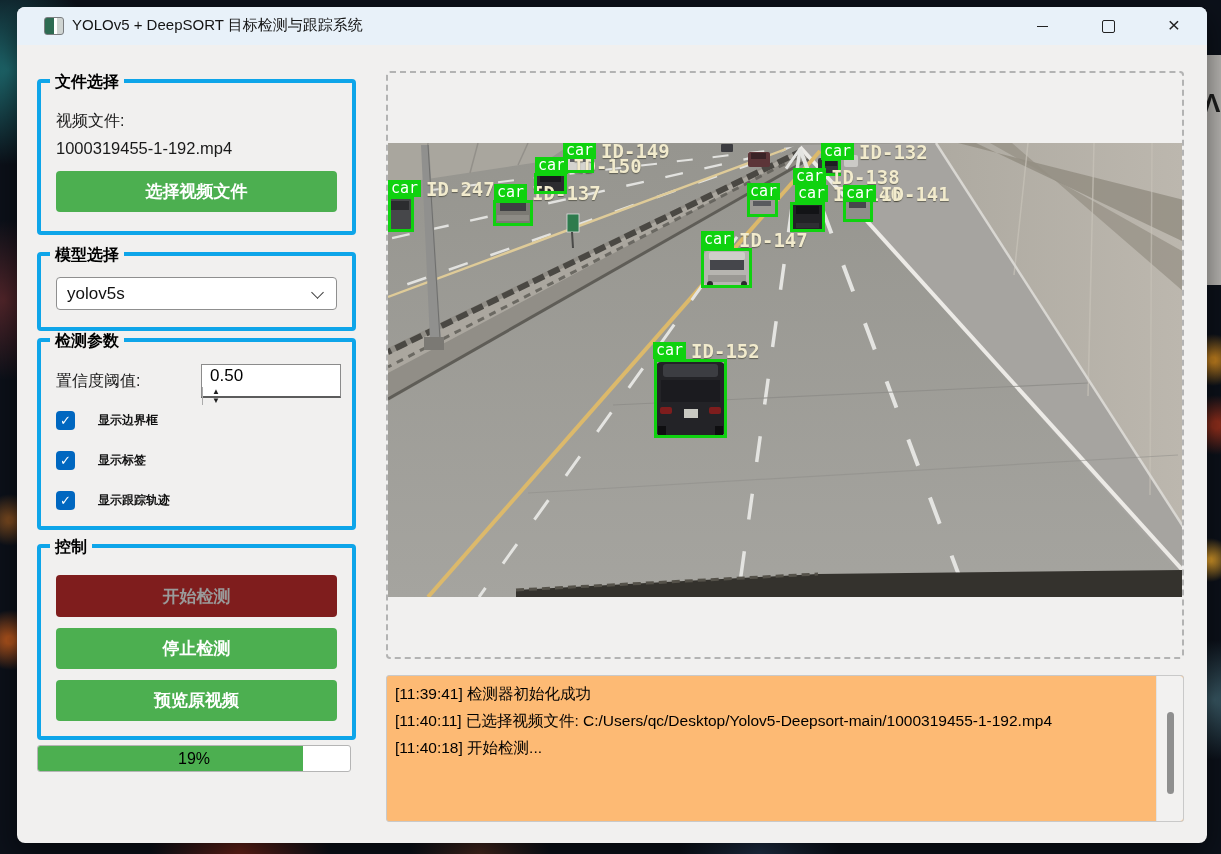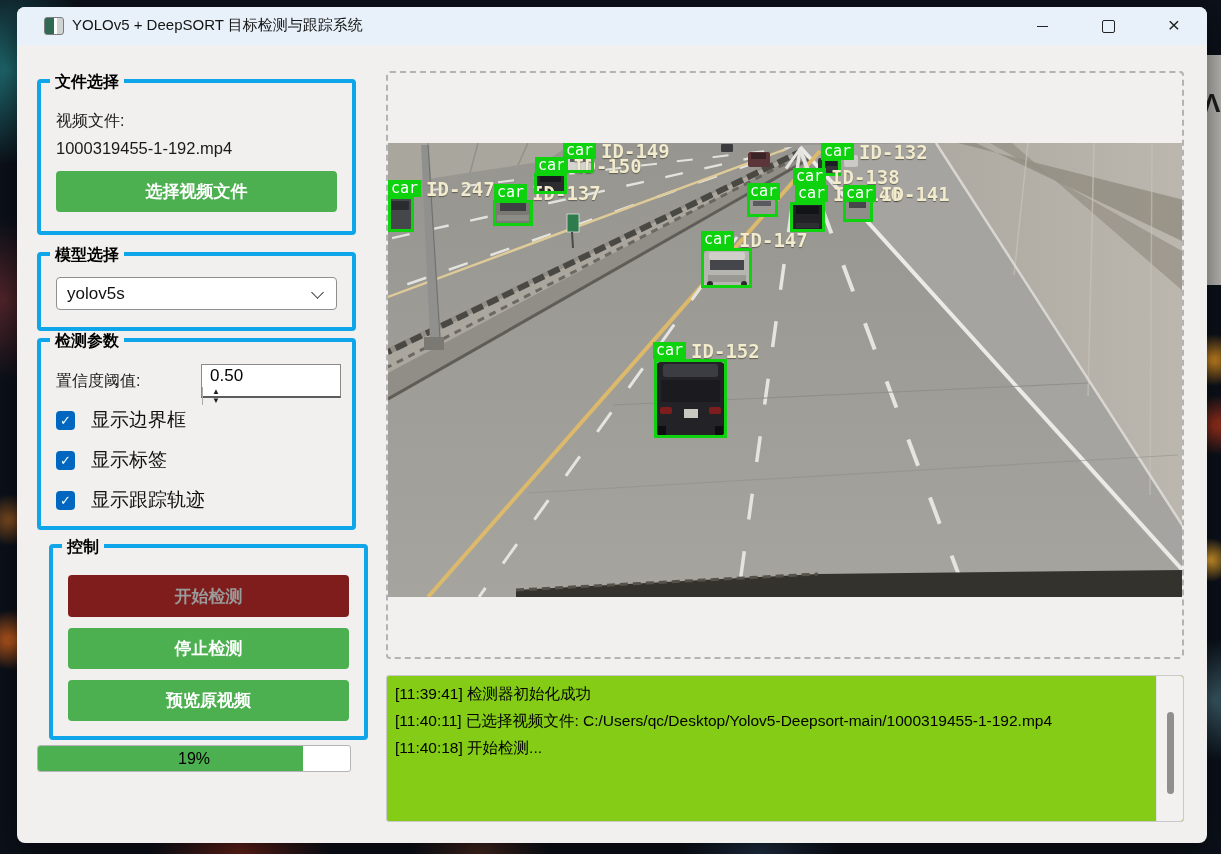--- a/index.html
+++ b/index.html
@@ -44,36 +44,36 @@
     display:flex;align-items:center;font-size:17px;color:#111;padding-left:10px;}
   .chev{position:absolute;right:14px;top:10px;width:8px;height:8px;
     border-right:1.6px solid #3a3a3a;border-bottom:1.6px solid #3a3a3a;transform:rotate(45deg);}
   .spin{position:absolute;background:#fff;border:1px solid #8b8b8b;border-bottom:2px solid #5c5c5c;display:flex;}
   .spin input{flex:1;border:none;outline:none;font-size:17px;font-family:inherit;padding-left:8px;width:100px;color:#000;background:transparent;}
   .spin-btns{width:26px;border-left:1px solid #ababab;display:flex;flex-direction:column;}
   .spin-btns div{flex:1;display:flex;align-items:center;justify-content:center;font-size:8px;color:#1c1c1c;cursor:pointer;}
   .cbrow{position:absolute;display:flex;align-items:center;height:20px;}
   .cbbox{width:19px;height:19px;background:var(--cbblue,#0067c0);border-radius:4px;color:#fff;
     display:flex;align-items:center;justify-content:center;font-size:13px;font-weight:bold;cursor:pointer;}
-  .cblabel{margin-left:16px;font-size:19px;color:#111;}
+  .cblabel{margin-left:23px;font-size:12px;color:#111;font-weight:bold;}
   .progress{position:absolute;left:20px;top:738px;width:312px;height:25px;background:#fff;border:1px solid #b5b5b5;border-radius:3px;overflow:hidden;}
   .progress-fill{position:absolute;left:0;top:0;bottom:0;background:var(--accent,#4caf50);}
   .progress-text{position:absolute;inset:0;display:flex;align-items:center;justify-content:center;font-size:16px;color:#000;}
   
   .video-zone{position:absolute;left:369px;top:64px;width:798px;height:588px;border:2px dashed #b3b3b3;border-radius:4px;box-sizing:border-box;}
   .video{position:absolute;left:371px;top:136px;width:794px;height:454px;overflow:hidden;background:#9d9c98;}
   .video svg{position:absolute;inset:0;}
   .det-layer{position:absolute;inset:0;}
   .det-box{position:absolute;border:3px solid var(--detgreen,#0fd20f);box-sizing:border-box;}
   .det-label{position:absolute;display:flex;align-items:flex-start;height:17px;white-space:nowrap;}
   .det-cls{background:var(--detgreen,#0fd20f);color:#fff;font:500 15px/17px "DejaVu Sans Mono","Liberation Mono",monospace;padding:0 3px;}
   .det-id{color:#f2ebcd;font:700 19px/18px "DejaVu Sans Mono","Liberation Mono",monospace;margin-left:5px;
     text-shadow:0 1px 1px rgba(50,50,35,.55);}
   
-  .log{position:absolute;left:369px;top:668px;width:798px;height:147px;background:#84cc16;border:1px solid #c9c9c9;border-radius:3px;box-sizing:border-box;}
+  .log{position:absolute;left:369px;top:668px;width:798px;height:147px;background:#fdba74;border:1px solid #c9c9c9;border-radius:3px;box-sizing:border-box;}
   .log-text{position:absolute;left:0;top:2px;right:27px;bottom:2px;padding:2px 4px 0 8px;overflow:hidden;
     font-size:15.5px;line-height:27px;color:#000;word-break:break-all;}
   .log-scroll{position:absolute;right:0;top:0;bottom:0;width:26px;background:#f2f1f0;border-left:1px solid #e3e3e3;border-radius:0 3px 3px 0;}
   .log-thumb{position:absolute;right:9px;top:36px;width:7px;height:82px;background:#8f8f8f;border-radius:4px;}
 </style>
 </head>
 <body>
 
 <div class="wallpaper">
   <div class="wp-gray">
@@ -131,21 +131,21 @@
     <div class="cbrow" style="left:15px;top:108px;">
       <div class="cbbox">✓</div>
       <div class="cblabel">显示标签</div>
     </div>
     <div class="cbrow" style="left:15px;top:148px;">
       <div class="cbbox">✓</div>
       <div class="cblabel">显示跟踪轨迹</div>
     </div>
   </div>
 
-  <div class="group" style="left:32px;top:537px;width:311px;height:188px;">
+  <div class="group" style="left:20px;top:537px;width:311px;height:188px;">
     <div class="gtitle">控制</div>
     <button class="btn btn-disabled" style="left:15px;top:27px;width:281px;height:42px;" disabled="">开始检测</button>
     <button class="btn btn-green" style="left:15px;top:80px;width:281px;height:41px;">停止检测</button>
     <button class="btn btn-green" style="left:15px;top:132px;width:281px;height:41px;">预览原视频</button>
   </div>
 
   <div class="progress">
     <div class="progress-fill" style="width: 85%;"></div>
     <div class="progress-text">19%</div>
   </div>

